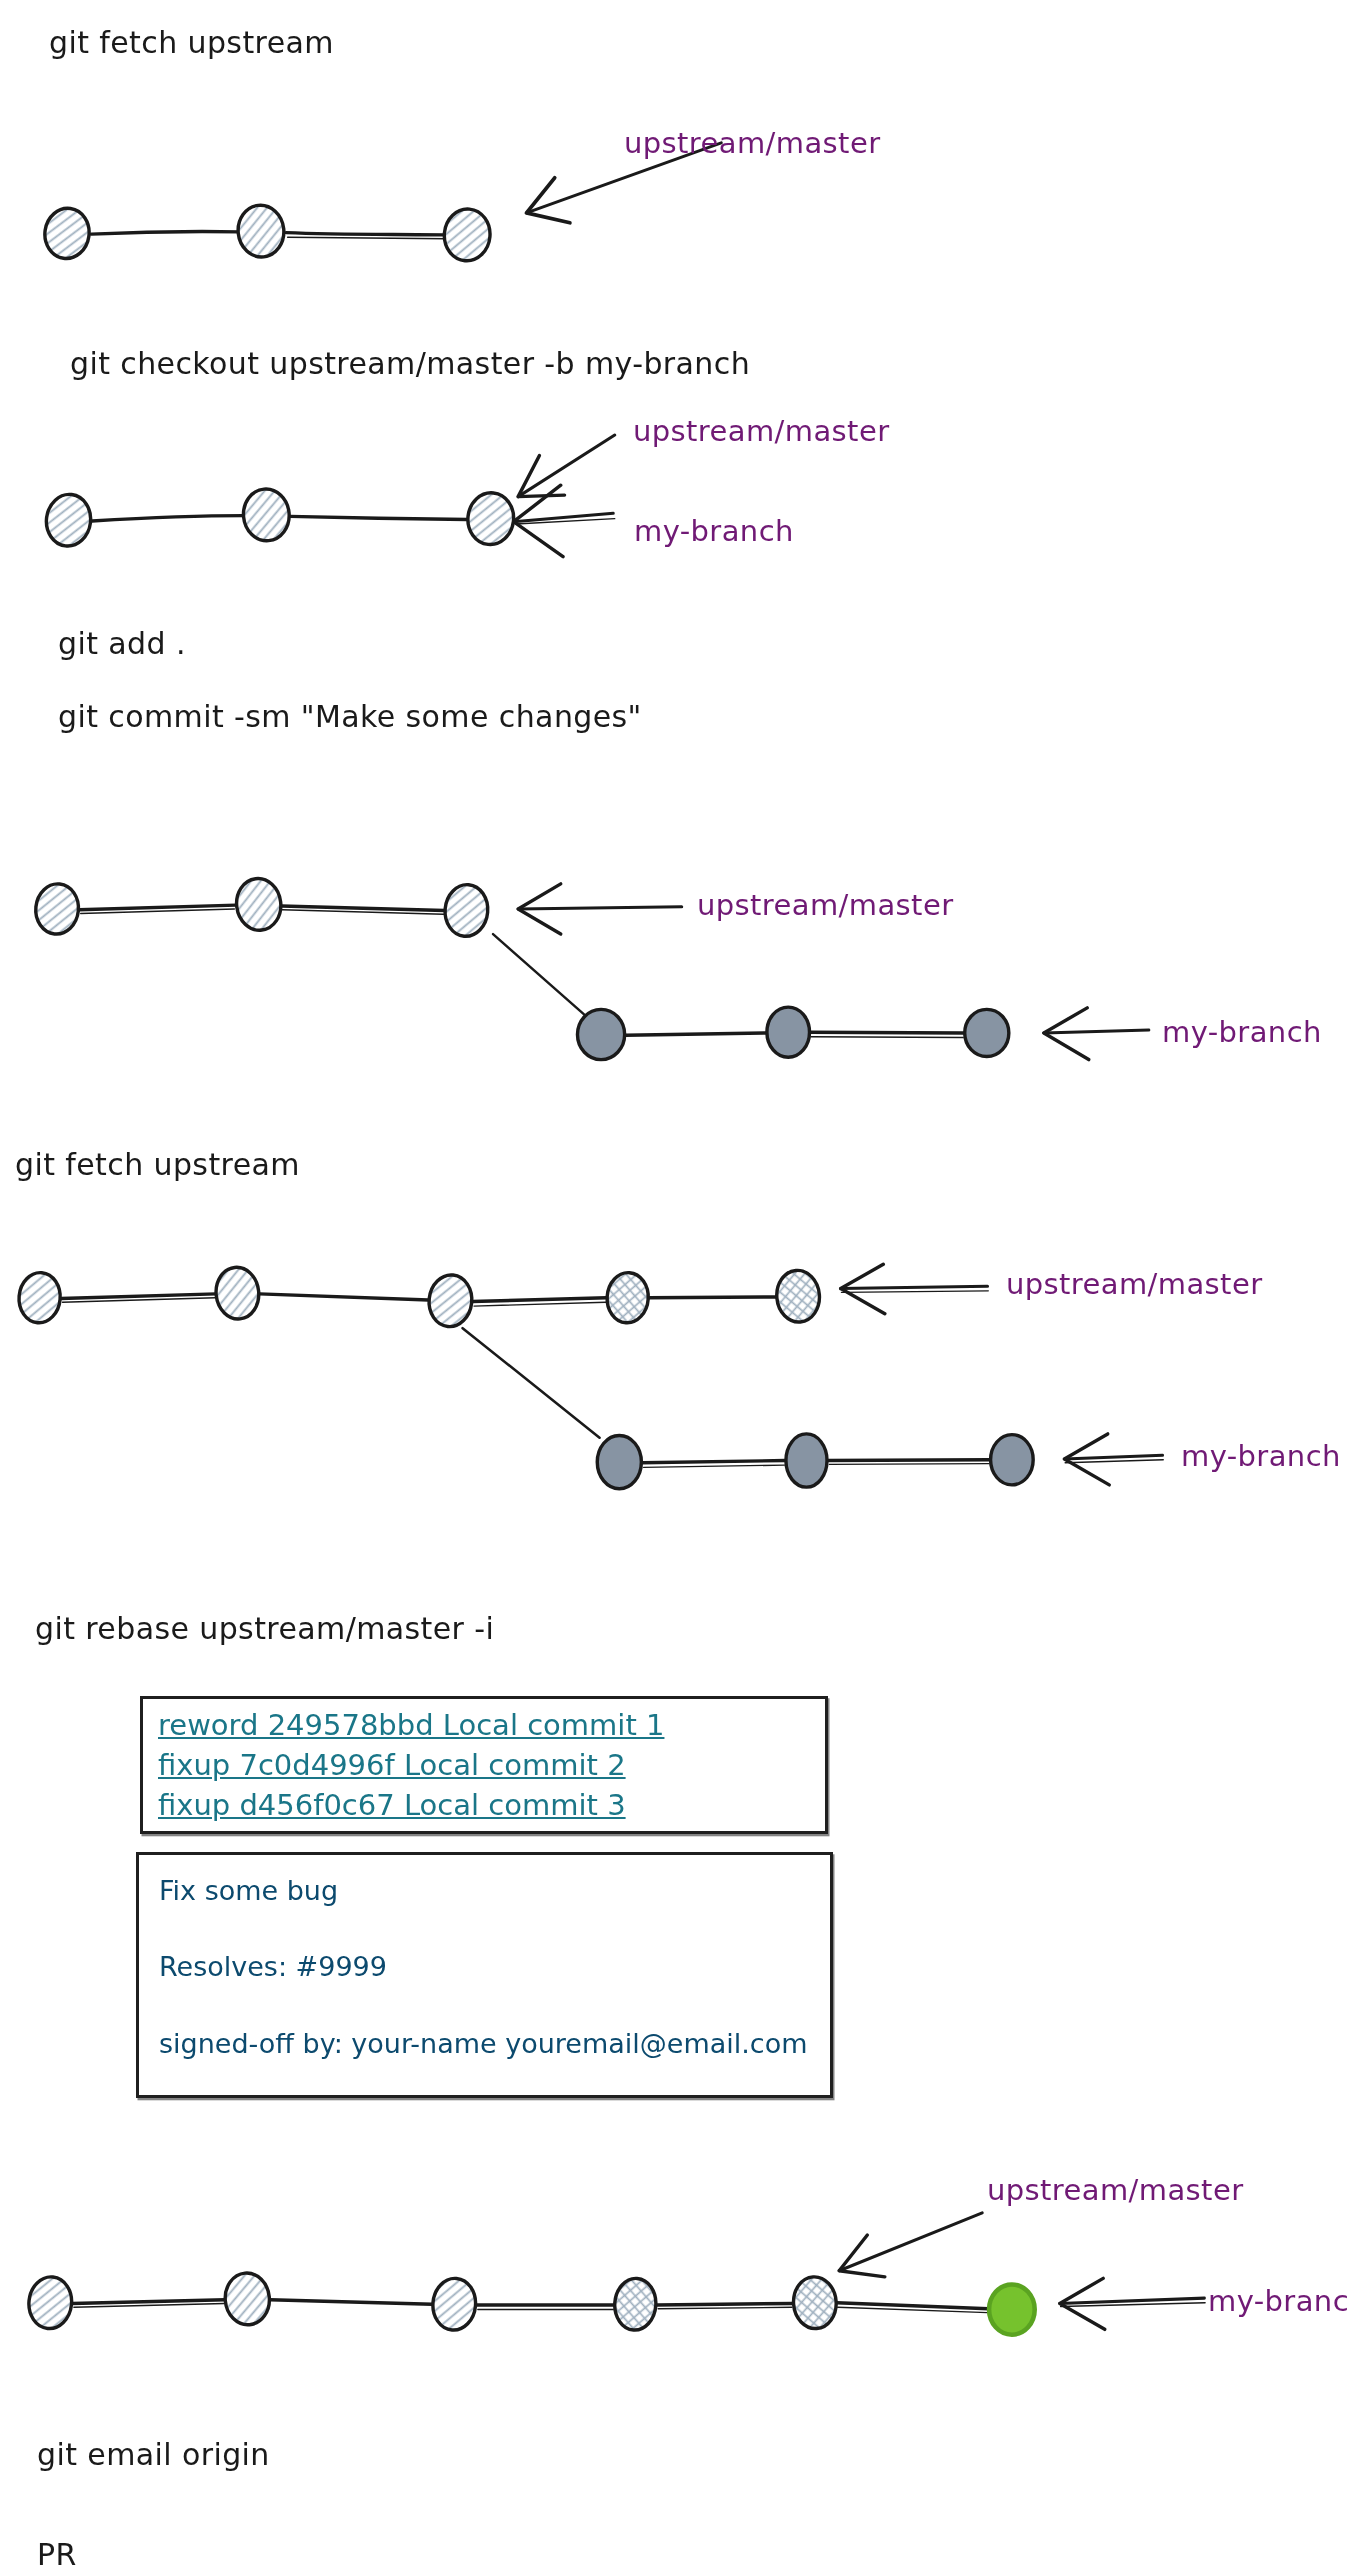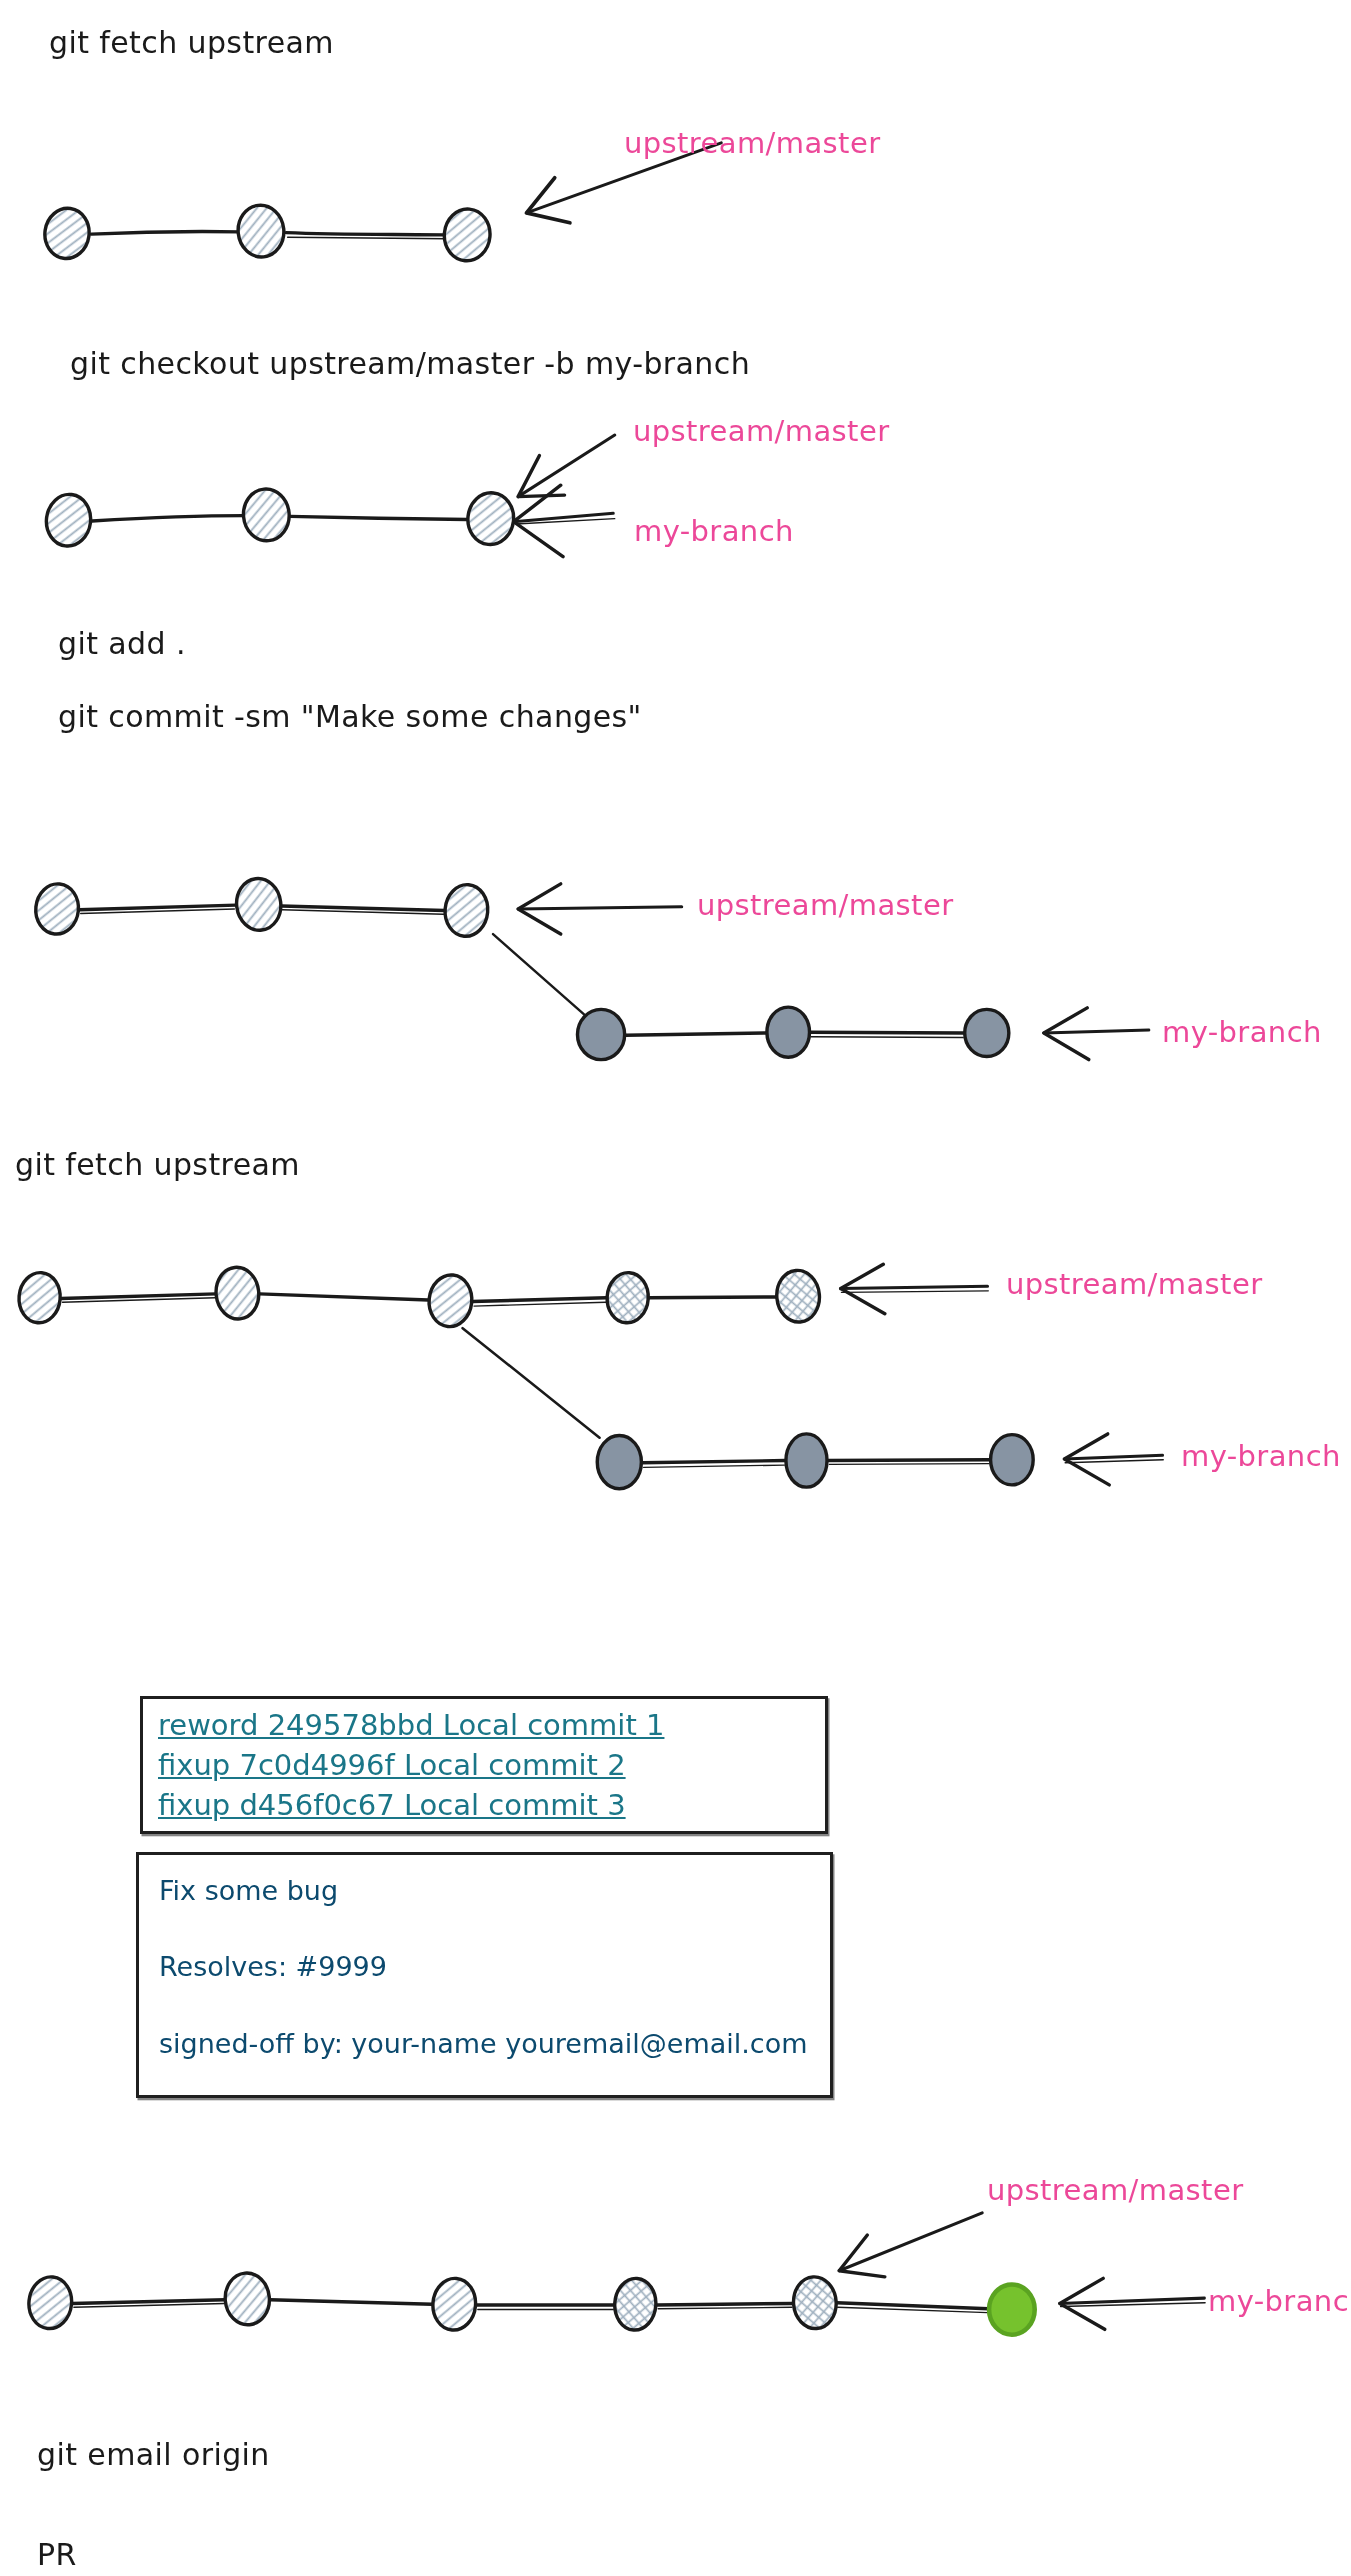--- a/index.html
+++ b/index.html
@@ -16,21 +16,21 @@
   .cmd {
     position: absolute;
     font: 30px/1.25 "DejaVu Sans", sans-serif;
     color: #1a1a1a;
     white-space: nowrap;
     letter-spacing: 0.4px;
   }
   .lbl {
     position: absolute;
     font: 29px/1.2 "DejaVu Sans", sans-serif;
-    color: #ec4899;
+    color: #701a75;
     white-space: nowrap;
     letter-spacing: 0.4px;
   }
   .sketch-box {
     position: absolute;
     border: 3px solid #1f1f1f;
     box-shadow: 1.5px 2.3px 0 0 rgba(31,31,31,0.55);
     background: #ffffff;
     box-sizing: border-box;
   }
@@ -177,20 +177,21 @@
   <div class="cmd" style="left:58px; top:686px">git commit -sm "Make some changes"</div>
 
   <div class="lbl" style="left:697px; top:876px">upstream/master</div>
   <div class="lbl" style="left:1162px; top:1003px">my-branch</div>
 
   <div class="cmd" style="left:15px; top:1134px">git fetch upstream</div>
 
   <div class="lbl" style="left:1006px; top:1255px">upstream/master</div>
   <div class="lbl" style="left:1181px; top:1427px">my-branch</div>
 
+  <div class="cmd" style="left:35px; top:1598px">git rebase upstream/master -i</div>
 
   <div class="sketch-box" style="left:140px; top:1684px; width:688px; height:138px">
     <div class="todo-lines" style="white-space:pre-line">reword 249578bbd Local commit 1
 fixup 7c0d4996f Local commit 2
 fixup d456f0c67 Local commit 3</div>
   </div>
 
   <div class="sketch-box" style="left:136px; top:1840px; width:697px; height:246px">
     <div class="msg-line" style="top:20px">Fix some bug</div>
     <div class="msg-line" style="top:96px">Resolves: #9999</div>

